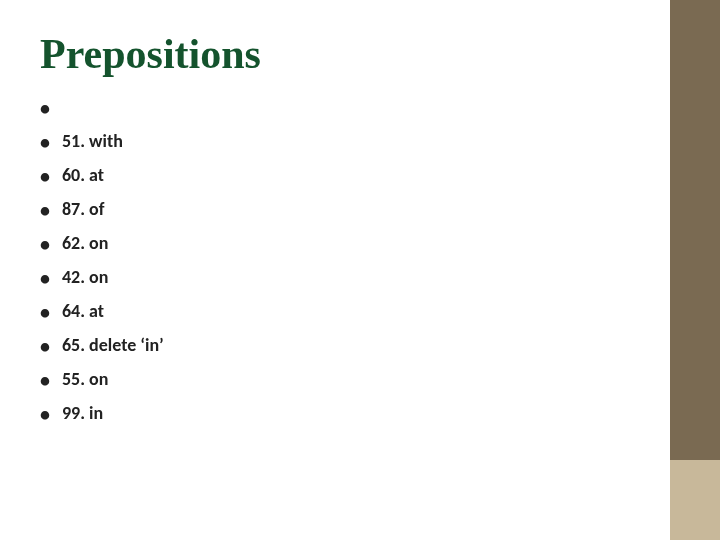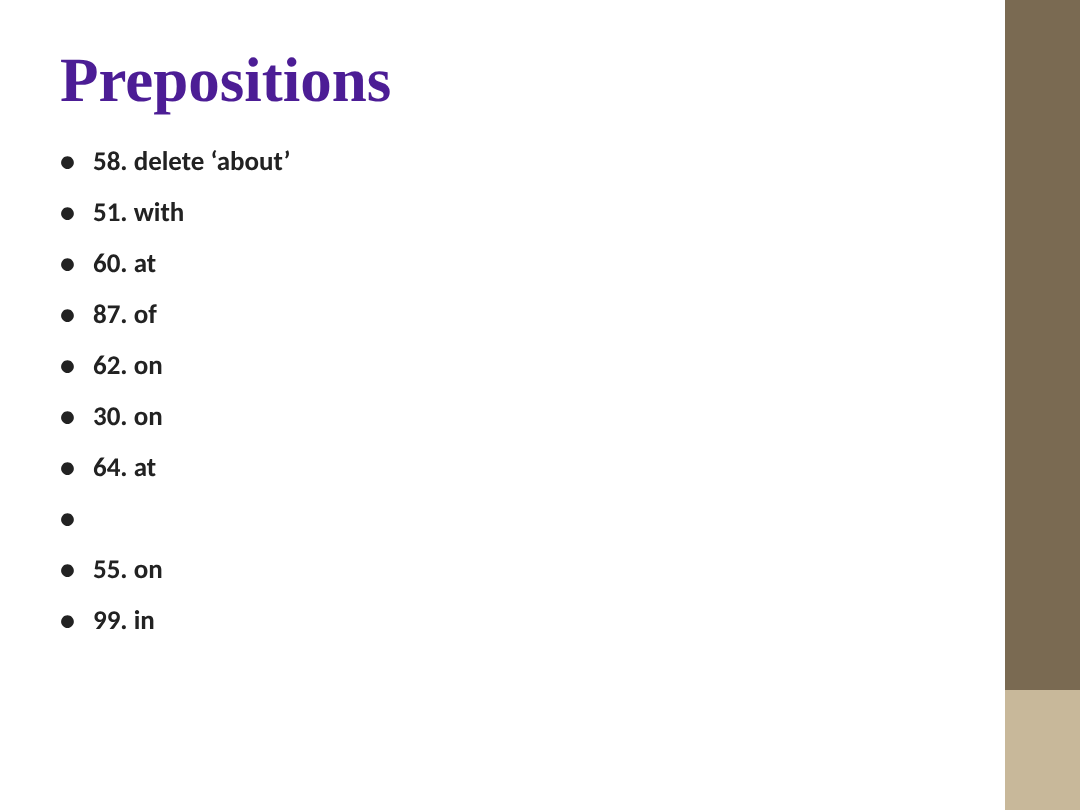--- a/index.html
+++ b/index.html
@@ -43,21 +43,21 @@
     }
 
     .sidebar-bottom {
       background: #c8b89a;
       height: 80px;
     }
 
     .title {
       font-size: 42px;
       font-weight: bold;
-      color: #4c1d95;
+      color: #14532d;
       margin-bottom: 18px;
       font-family: 'Georgia', serif;
     }
 
     .bullet-list {
       list-style: none;
       padding: 0;
       margin: 0;
     }
 
@@ -85,48 +85,48 @@
   </style>
 </head>
 <body>
 
 <div class="slide-container">
   <div class="main-content">
     <h1 class="title">Prepositions</h1>
     <ul class="bullet-list">
     <li>
           <span class="bullet-dot">•</span>
-          <span class="bullet-text">58. delete ‘about’</span>
         </li>
         <li>
           <span class="bullet-dot">•</span>
           <span class="bullet-text">51. with</span>
         </li>
         <li>
           <span class="bullet-dot">•</span>
           <span class="bullet-text">60. at</span>
         </li>
         <li>
           <span class="bullet-dot">•</span>
           <span class="bullet-text">87. of</span>
         </li>
         <li>
           <span class="bullet-dot">•</span>
           <span class="bullet-text">62. on</span>
         </li>
         <li>
           <span class="bullet-dot">•</span>
-          <span class="bullet-text">30. on</span>
+          <span class="bullet-text">42. on</span>
         </li>
         <li>
           <span class="bullet-dot">•</span>
           <span class="bullet-text">64. at</span>
         </li>
         <li>
           <span class="bullet-dot">•</span>
+          <span class="bullet-text">65. delete ‘in’</span>
         </li>
         <li>
           <span class="bullet-dot">•</span>
           <span class="bullet-text">55. on</span>
         </li>
         <li>
           <span class="bullet-dot">•</span>
           <span class="bullet-text">99. in</span>
         </li>
       </ul>

